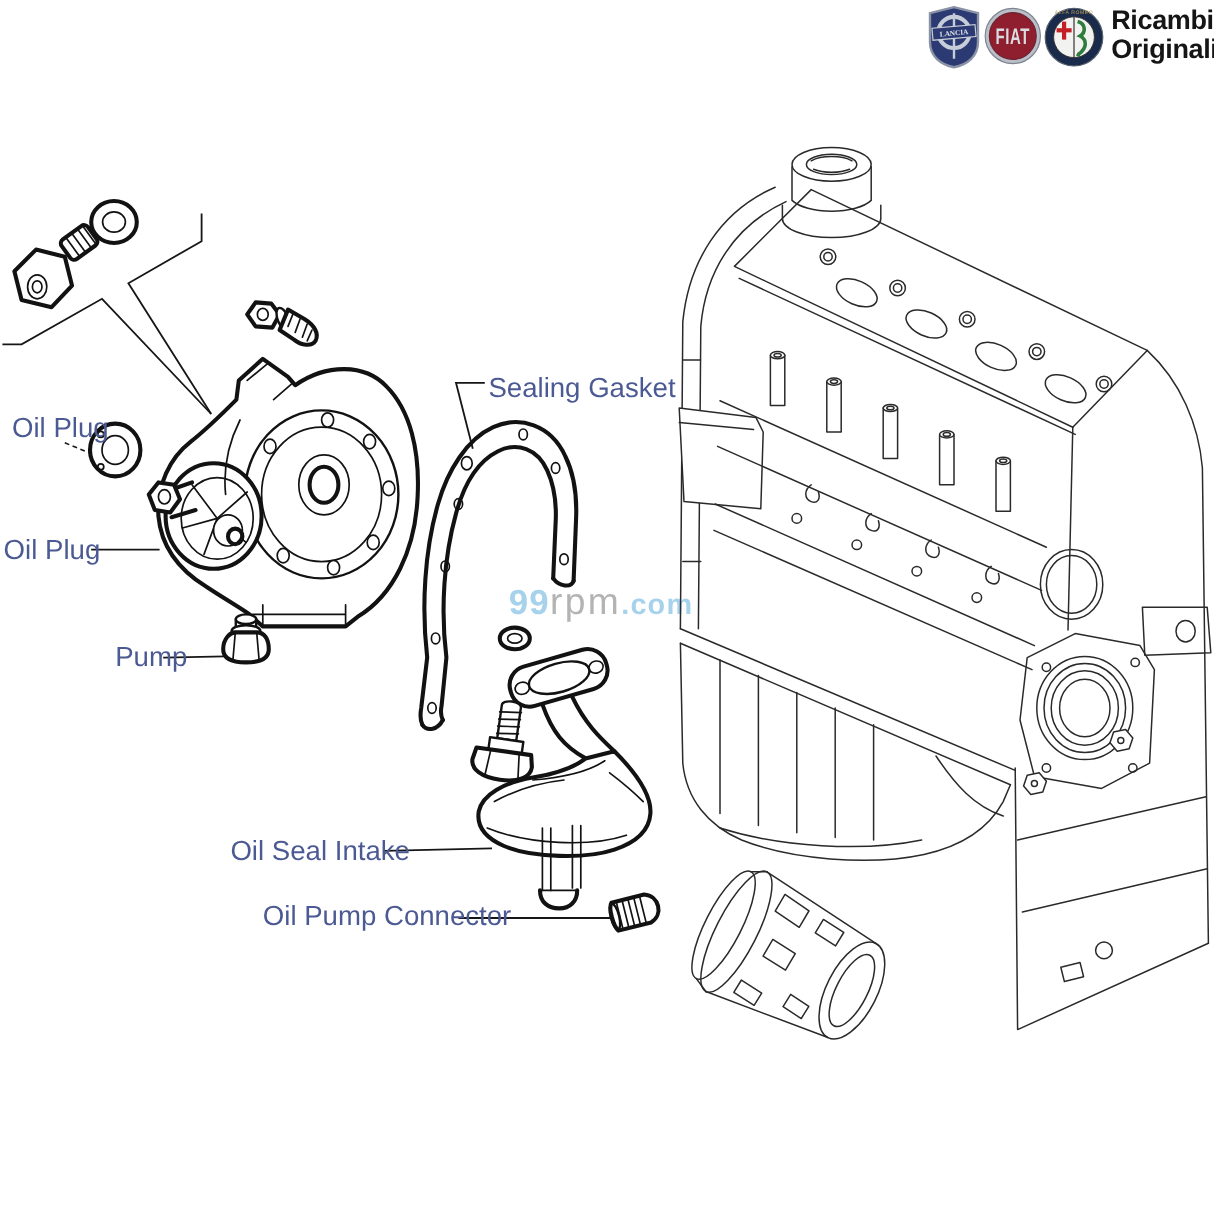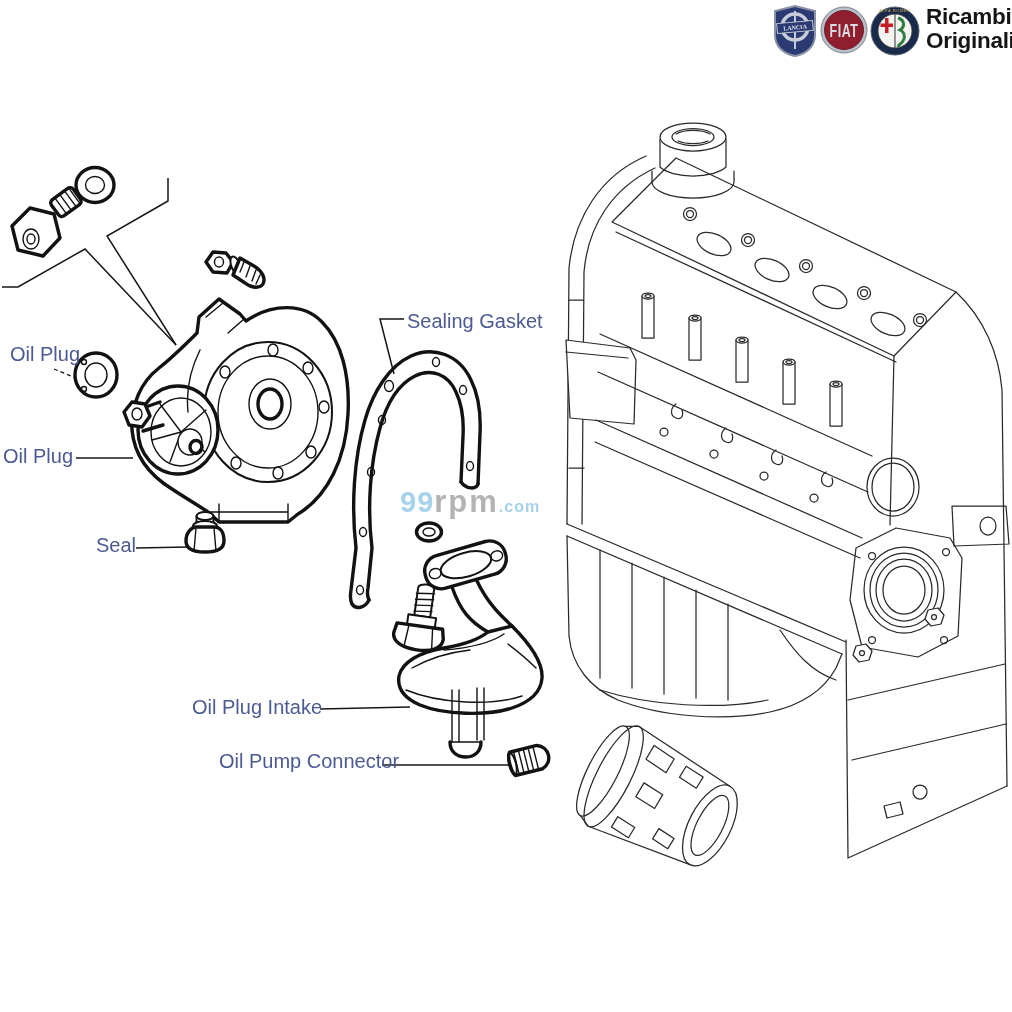--- a/index.html
+++ b/index.html
@@ -10,26 +10,26 @@
   .t3f{stroke:var(--line);stroke-width:3.4;fill:#fff;stroke-linecap:round;stroke-linejoin:round}
   .t2 {stroke:var(--line);stroke-width:2;fill:none;stroke-linecap:round;stroke-linejoin:round}
   .t2f{stroke:var(--line);stroke-width:2;fill:#fff;stroke-linecap:round;stroke-linejoin:round}
   .t1 {stroke:var(--line);stroke-width:1.4;fill:none;stroke-linecap:round;stroke-linejoin:round}
   .t1f{stroke:var(--line);stroke-width:1.4;fill:#fff;stroke-linecap:round;stroke-linejoin:round}
   .ld {stroke:#161616;stroke-width:1.5;fill:none}
   .ldd{stroke:#161616;stroke-width:1.3;fill:none;stroke-dasharray:4 3}
   .e  {stroke:var(--engine-line);stroke-width:1.25;fill:none;stroke-linecap:round;stroke-linejoin:round}
   .ef {fill:#fff}
   
-  .part-label{position:absolute;font-size:20px;color:var(--label-color);white-space:nowrap;z-index:3;}
+  .part-label{position:absolute;font-size:23px;color:var(--label-color);white-space:nowrap;z-index:3;}
   
-  #watermark{position:absolute;left:400px;top:484px;display:flex;align-items:baseline;z-index:0;}
+  #watermark{position:absolute;left:424px;top:484px;display:flex;align-items:baseline;z-index:0;}
   .wm-99 {font-size:29px;font-weight:700;color:var(--wm-blue);letter-spacing:1px}
-  .wm-rpm{font-size:31px;font-weight:700;color:var(--wm-gray);letter-spacing:2px}
-  .wm-com{font-size:16px;font-weight:700;color:var(--wm-blue);letter-spacing:1px}
+  .wm-rpm{font-size:31px;font-weight:400;color:var(--wm-gray);letter-spacing:2px}
+  .wm-com{font-size:24px;font-weight:700;color:var(--wm-blue);letter-spacing:1px}
   
   #brand{position:absolute;left:772px;top:5px;display:flex;align-items:flex-start;z-index:3;}
   #brand svg{display:block;margin-right:2px;}
   #brand-name{margin-left:4px;font-weight:700;font-size:22.5px;line-height:1.05;
               color:var(--brand-text);letter-spacing:-0.3px;}
   #main-svg{position:absolute;left:0;top:0;z-index:1;}
 </style>
 </head>
 <body>
 
@@ -278,23 +278,23 @@
       <path class="e" d="M608,744 L716,756 M608,856 L716,844"></path>
       <ellipse class="e" cx="716" cy="800" rx="21" ry="44"></ellipse>
       <ellipse class="e" cx="716" cy="800" rx="13" ry="33"></ellipse>
       <path class="e" d="M630,754 l24,3 -1,16 -24,-3 Z M668,758 l20,2 -1,13 -20,-2 Z
                M638,792 l22,2 -1,16 -22,-2 Z M630,834 l20,2 -1,12 -20,-2 Z M672,826 l18,2 -1,12 -18,-2 Z"></path>
     </g>
   </svg>
 
   <div class="part-label" style="left:10px;top:343px">Oil Plug</div>
   <div class="part-label" style="left:3px;top:445px">Oil Plug</div>
-  <div class="part-label" style="left:96px;top:534px">Seal</div>
+  <div class="part-label" style="left:96px;top:534px">Pump</div>
   <div class="part-label" style="left:407px;top:310px">Sealing Gasket</div>
-  <div class="part-label" style="left:192px;top:696px">Oil Plug Intake</div>
+  <div class="part-label" style="left:192px;top:696px">Oil Seal Intake</div>
   <div class="part-label" style="left:219px;top:750px">Oil Pump Connector</div>
 
   <div id="brand">
     <svg width="46" height="53" viewBox="0 0 46 53">
       <path d="M23,1 L43,6 L43,30 C43,42 34,49 23,51 C12,49 3,42 3,30 L3,6 Z" fill="var(--lancia-blue)" stroke="#8a93a5" stroke-width="2"></path>
       <circle cx="23" cy="22" r="13" fill="none" stroke="#c7cdd8" stroke-width="3.5"></circle>
       <line x1="23" y1="6" x2="23" y2="44" stroke="#c7cdd8" stroke-width="2"></line>
       <g transform="rotate(-5 23 22)">
         <rect x="5" y="17" width="36" height="10" fill="var(--lancia-blue)" stroke="#c7cdd8" stroke-width="1"></rect>
         <text x="23" y="24.5" font-size="6" font-weight="bold" fill="#dfe4ec" text-anchor="middle" font-family="Liberation Serif, serif">LANCIA</text>

